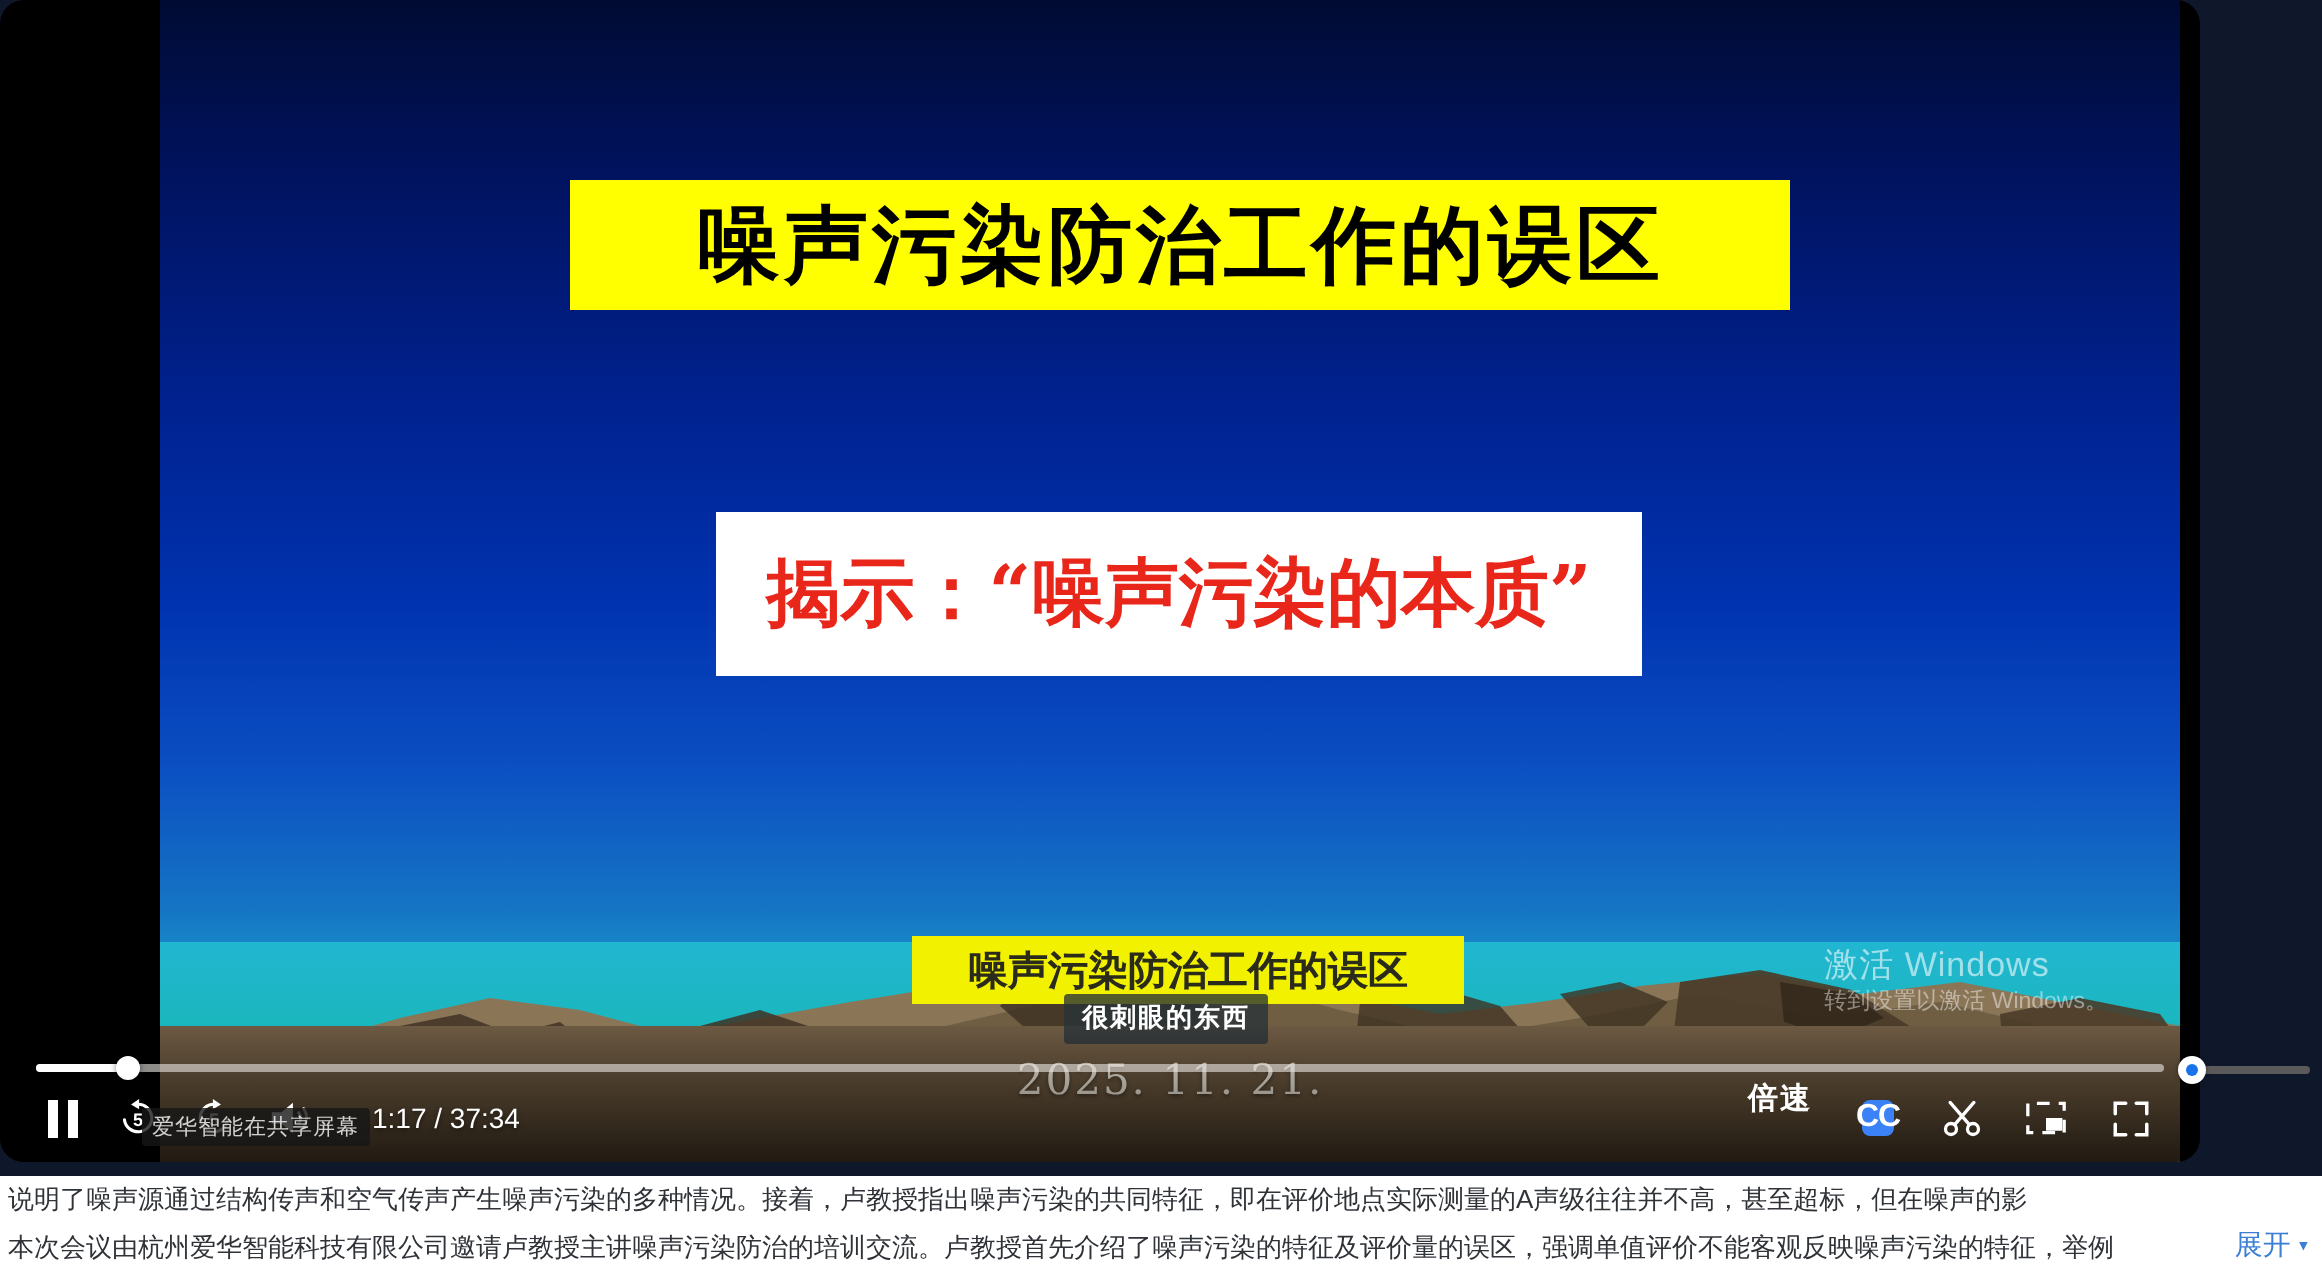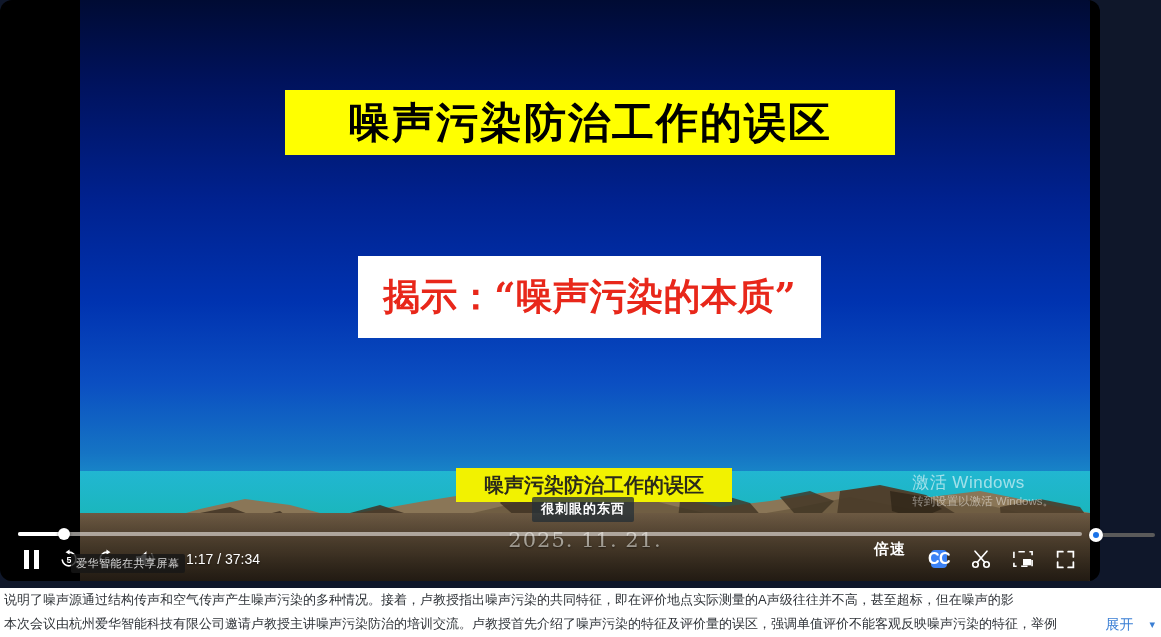--- a/index.html
+++ b/index.html
@@ -186,21 +186,21 @@
     background:#fff; color:#2f3338;
     font-size:13px; line-height:24px;
     padding:0 4px;
   }
   .desc p{ margin:0; }
   .desc .line{ white-space:nowrap; overflow:hidden; }
   .expand{
     position:absolute; right:6px; top:24px;
     color:#3b7fd4; font-size:14px; cursor:pointer;
     background:#fff; padding-left:14px;
-    display:flex; align-items:flex-end; gap:16px;
+    display:flex; align-items:flex-end; gap:3px;font-family:Liberation Mono, monospace;
   }
   .chev{ font-size:11px; }
 </style>
 </head>
 <body>
 
 <div id="root">
 
   <div class="player">
 

